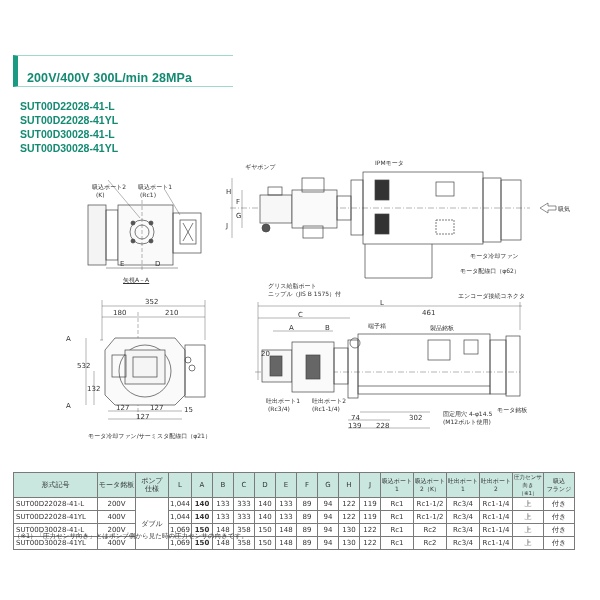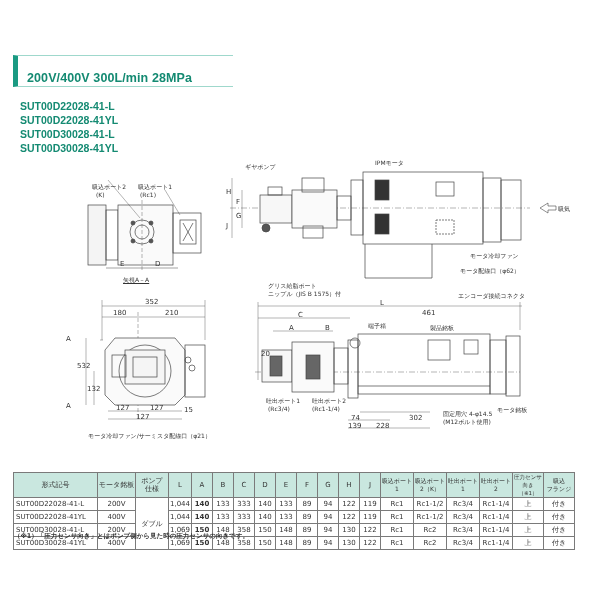--- a/index.html
+++ b/index.html
@@ -9,21 +9,21 @@
   .model-list { position:absolute; left:20px; top:99px; }
   .model-item { font-family:"Liberation Sans", sans-serif; font-weight:bold; font-size:10.5px; color:#148a72; line-height:14px; white-space:nowrap; }
   .lbl { position:absolute; font-size:6px; color:#333; white-space:nowrap; }
   .dim { position:absolute; font-size:7px; color:#333; white-space:nowrap; }
   svg.dwg { position:absolute; left:0; top:0; }
   table.spec { position:absolute; left:13px; top:472px; border-collapse:collapse; font-size:7px; color:#333; }
   table.spec th { background:#c9e7df; font-weight:normal; border:1px solid #7a7a7a; text-align:center; height:22px; padding:0; line-height:8px; }
   table.spec td { border:1px solid #7a7a7a; text-align:center; height:12px; padding:0; white-space:nowrap; }
   table.spec td.model { text-align:left; padding-left:2px; }
   table.spec td.bold { font-weight:bold; }
-  .note { position:absolute; left:14px; top:532px; font-size:6.5px; color:#333; white-space:nowrap;font-weight:bold; }
+  .note { position:absolute; left:14px; top:532px; font-size:6.5px; color:#333; white-space:nowrap; }
 </style>
 </head>
 <body>
 
 <div class="title-box">
   <div class="title-line" style="top:15px">200V/400V 300L/min 28MPa</div>
 </div>
 <div class="model-list">
   <div class="model-item">SUT00D22028-41-L</div>
   <div class="model-item">SUT00D22028-41YL</div>

